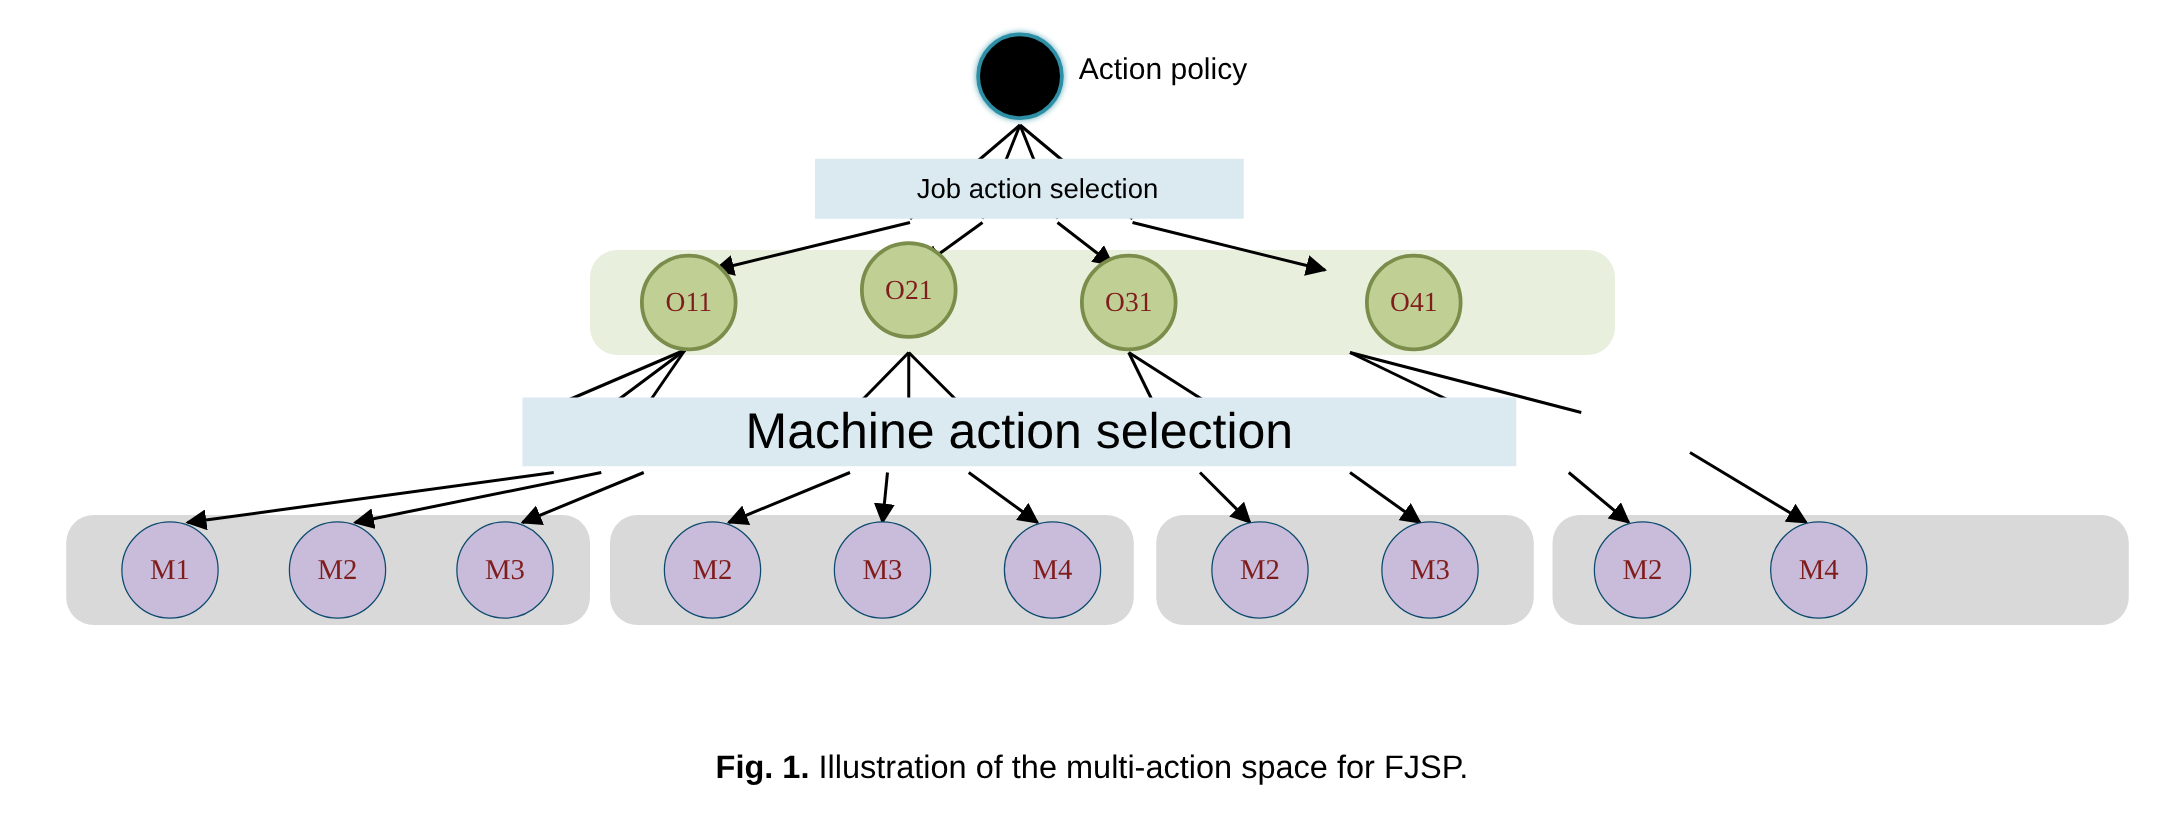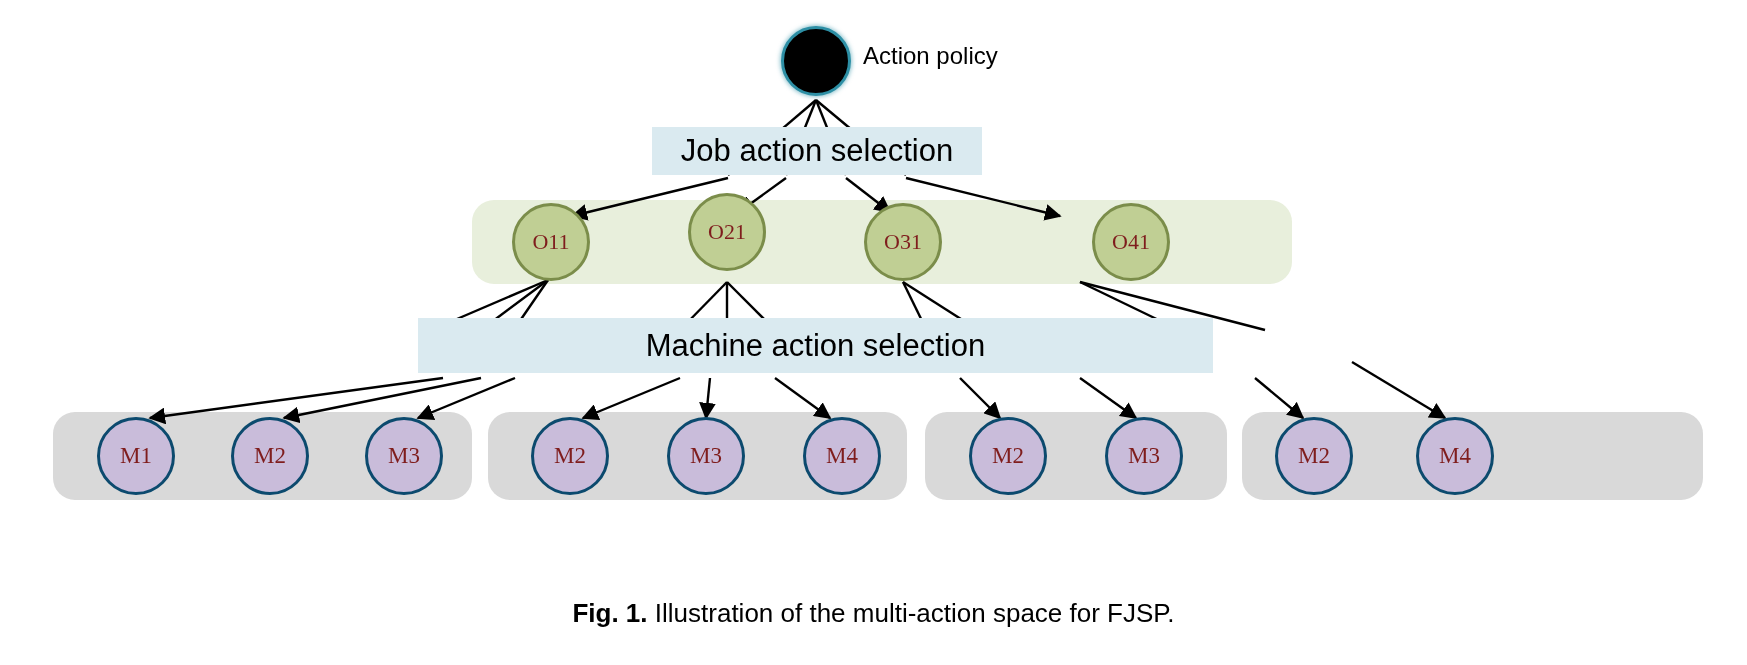--- a/index.html
+++ b/index.html
@@ -50,24 +50,25 @@
     background: #daeaf0;
     display: flex;
     align-items: center;
     justify-content: center;
     color: #000000;
     font-family: "Liberation Sans", sans-serif;
     font-weight: 400;
     white-space: nowrap;
   }
   #job-selector {
-    font-size: 31px;
+    font-size: 22px;
+    padding-left: 13px;
   }
   #machine-selector {
-    font-size: 31px;
+    font-size: 40px;
   }
 
   
   .node {
     position: absolute;
     border-radius: 50%;
     display: flex;
     align-items: center;
     justify-content: center;
     box-sizing: border-box;
@@ -79,21 +80,21 @@
     border: 3px solid #2d8fa5;
     box-shadow: 0 0 4px 1px rgba(45,143,165,0.55);
   }
   .node-op {
     background: #c0cf94;
     border: 3px solid #7b8d4a;
     font-size: 22px;
   }
   .node-machine {
     background: #c9bcda;
-    border: 3px solid #0c4a6e;
+    border: 1px solid #0c4a6e;
     font-size: 23px;
   }
 
   
   .plain-label {
     position: absolute;
     font-family: "Liberation Sans", sans-serif;
     font-size: 24px;
     color: #000000;
     white-space: nowrap;

